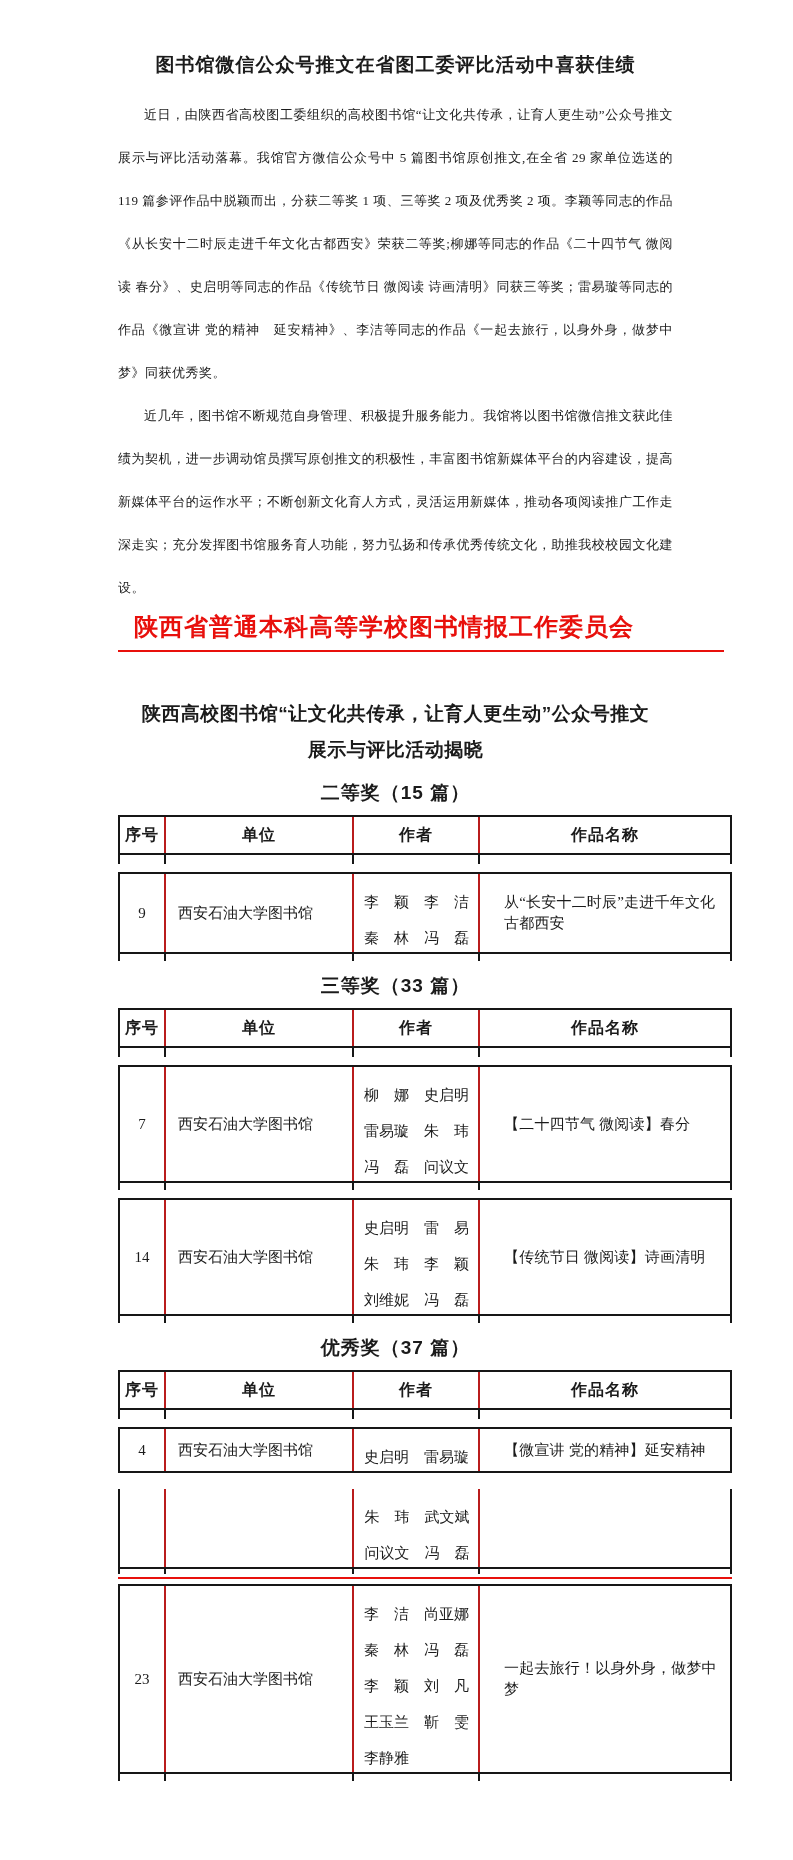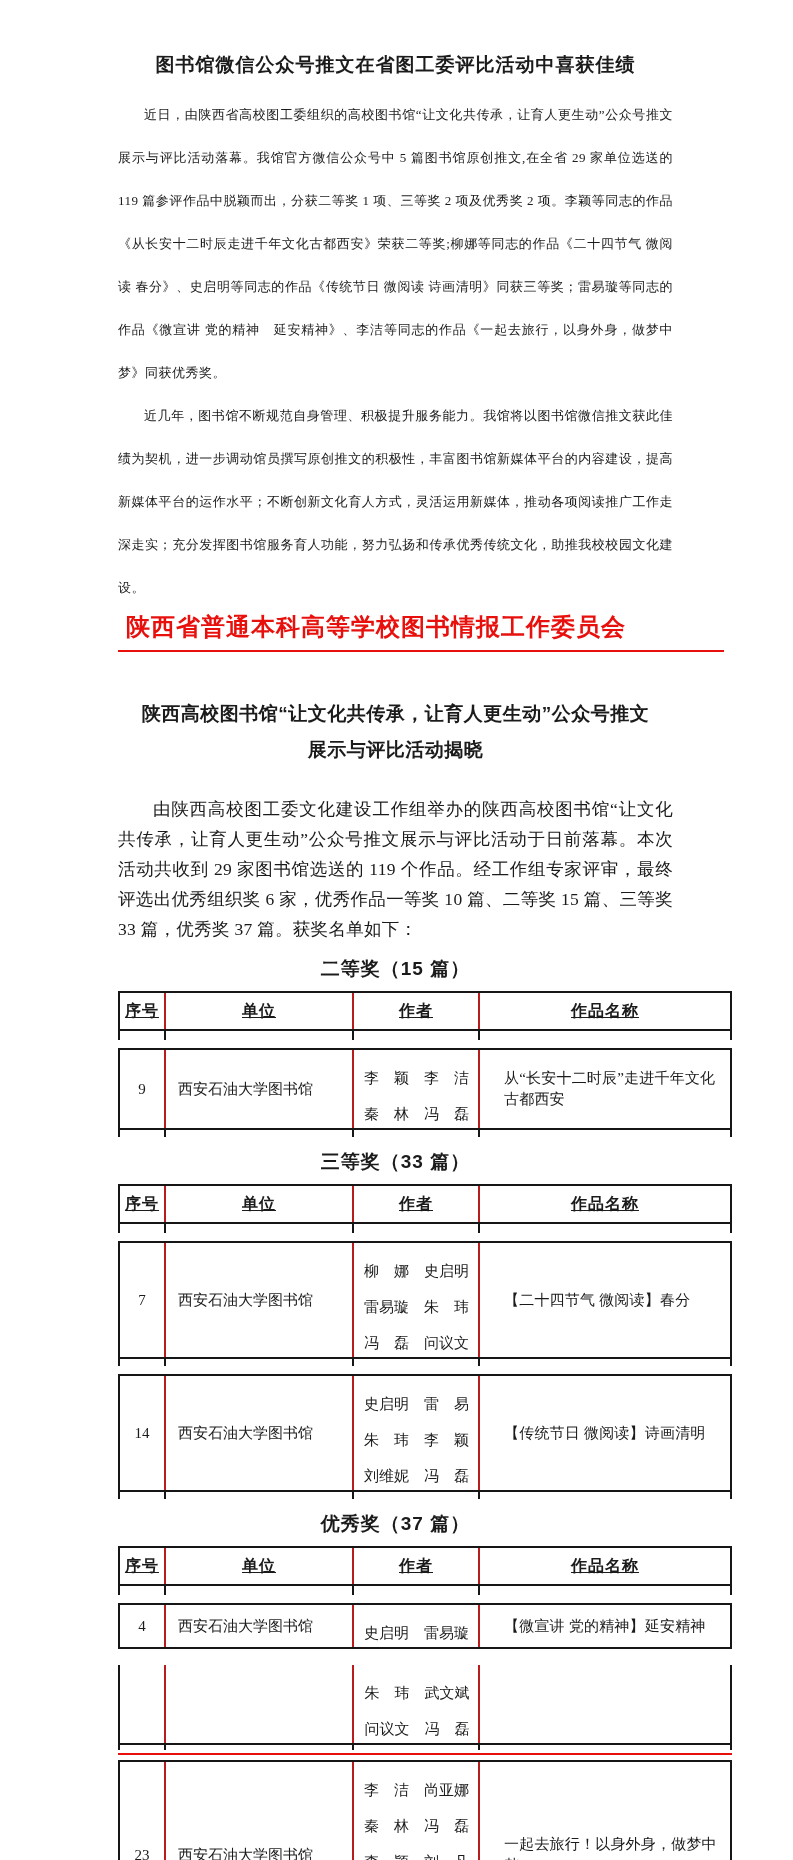--- a/index.html
+++ b/index.html
@@ -16,21 +16,21 @@
   .doc-title{
     font-size:19px;font-weight:bold;text-align:center;
     margin:0 0 13px 0;line-height:30px;letter-spacing:1px;
   }
   .body-para{
     font-size:13px;line-height:43px;text-align:justify;
     text-indent:2em;margin:0;letter-spacing:0.5px;
   }
   .committee-line{
     font-weight:bold;font-size:24px;line-height:32px;
-    margin:2px 0 0 8px;letter-spacing:1px;white-space:nowrap;
+    margin:2px 0 0 16px;letter-spacing:1px;white-space:nowrap;
   }
   .committee-rule{
     border:none;margin:7px 0 0 0;width:606px;
     border-top:2.5px solid;
   }
 
   
   .article2{margin-top:44px;}
   .doc-title2{
     font-size:19px;font-weight:bold;text-align:center;
@@ -58,21 +58,20 @@
     border-left:2px solid #b91c1c;box-sizing:border-box;
     display:flex;flex-direction:column;justify-content:center;
     padding:3px 8px;font-size:15px;line-height:21px;
   }
   .cell:first-child{border-left:none;}
   .header-seg .cell{
     align-items:center;justify-content:center;
     font-family:"Liberation Sans","DejaVu Sans",sans-serif;
     font-weight:bold;font-size:16px;padding:7px 2px;line-height:22px;
     letter-spacing:1px;
-    text-decoration:underline;
   }
   .row-seg{min-height:34px;}
   .cell.num{align-items:center;}
   .cell.unit{padding-left:12px;}
   .cell.authors{padding-left:10px;}
   .author-line{white-space:nowrap;margin-top:15px;}
   .cell.work{padding-left:24px;letter-spacing:0.2px;}
   .stubs{
     display:grid;grid-template-columns:44px 188px 126px 1fr;
     width:614px;box-sizing:border-box;
@@ -97,21 +96,20 @@
     <p class="body-para">近几年，图书馆不断规范自身管理、积极提升服务能力。我馆将以图书馆微信推文获此佳绩为契机，进一步调动馆员撰写原创推文的积极性，丰富图书馆新媒体平台的内容建设，提高新媒体平台的运作水平；不断创新文化育人方式，灵活运用新媒体，推动各项阅读推广工作走深走实；充分发挥图书馆服务育人功能，努力弘扬和传承优秀传统文化，助推我校校园文化建设。</p>
     <div class="committee-line" style="color: rgb(232, 16, 12);">陕西省普通本科高等学校图书情报工作委员会</div>
     <hr class="committee-rule" style="border-top-color: rgb(232, 16, 12);">
   </div>
 
   <div class="article2">
     <h2 class="doc-title2 sans">
       <span>陕西高校图书馆“让文化共传承，让育人更生动”公众号推文</span><br>
       <span>展示与评比活动揭晓</span>
     </h2>
-    <p class="body-para2">由陕西高校图工委文化建设工作组举办的陕西高校图书馆“让文化共传承，让育人更生动”公众号推文展示与评比活动于日前落幕。本次活动共收到 29 家图书馆选送的 119 个作品。经工作组专家评审，最终评选出优秀组织奖 6 家，优秀作品一等奖 10 篇、二等奖 15 篇、三等奖 33 篇，优秀奖 37 篇。获奖名单如下：</p>
 
     <div id="awards">
         <div class="award-heading">二等奖（15 篇）</div>
         <div class="seg header-seg">
           <div class="cell">序号</div>
           <div class="cell">单位</div>
           <div class="cell">作者</div>
           <div class="cell">作品名称</div>
         </div>
         <div class="stubs" style="height: 9px;">

